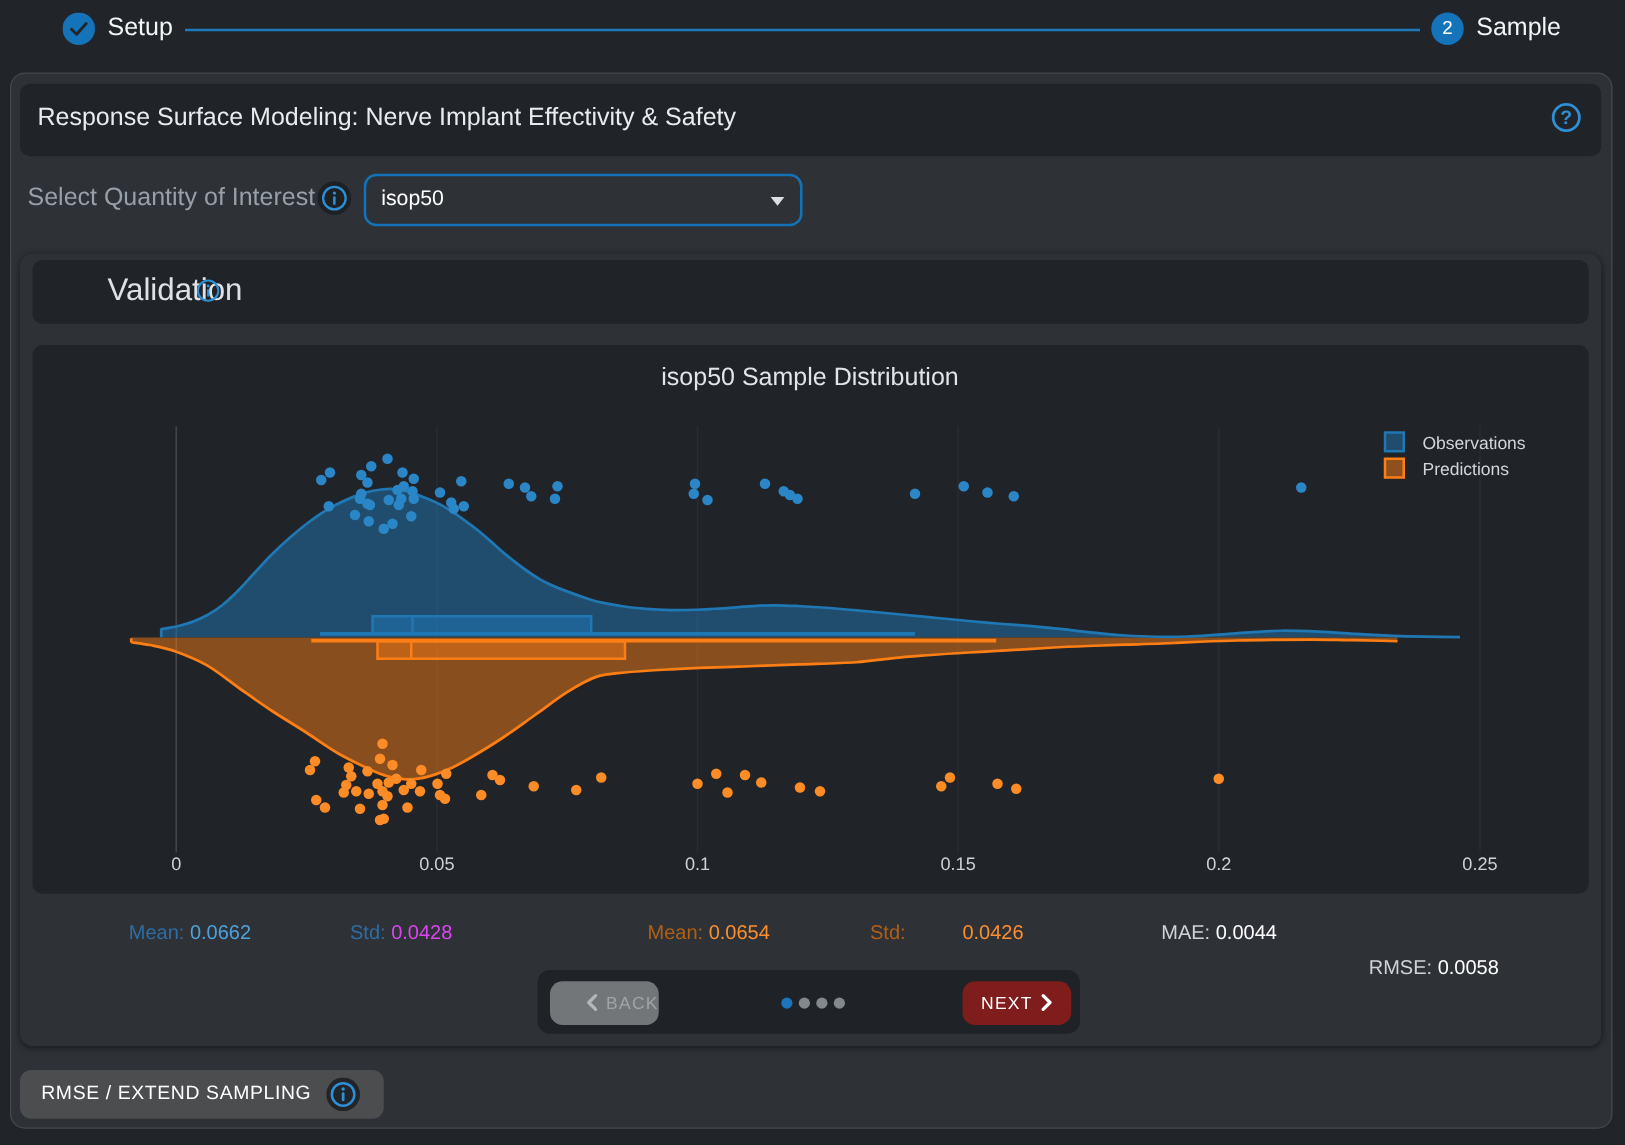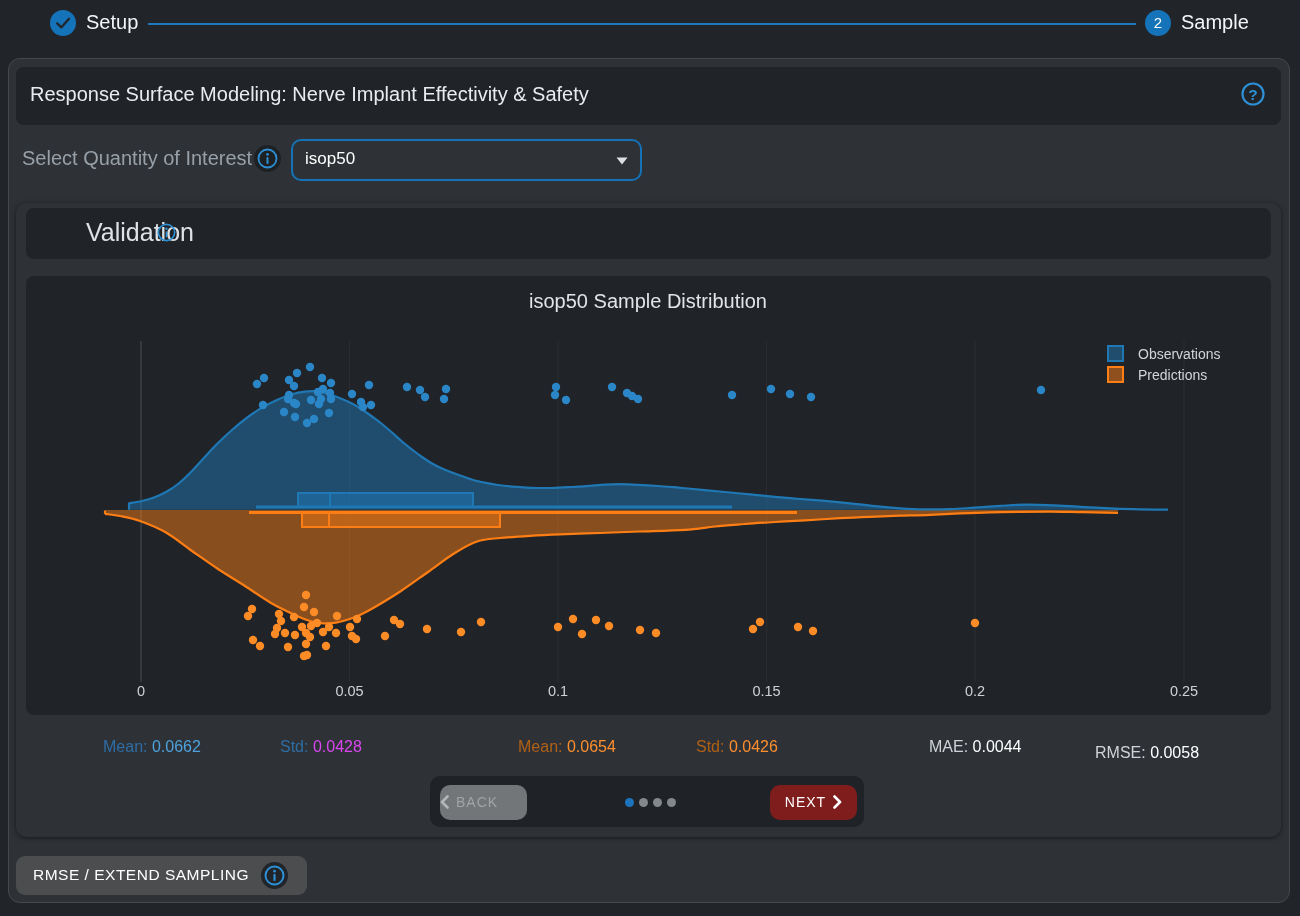--- a/index.html
+++ b/index.html
@@ -191,27 +191,27 @@
     <text x="532" y="420">0.1</text>
     <text x="740.5" y="420">0.15</text>
     <text x="949" y="420">0.2</text>
     <text x="1158" y="420">0.25</text>
   </g>
 </svg>
 
 <div class="abs" style="top:738px;left:103px;font-size:16px;color:#2e6da4;">Mean: <span style="color:#4da2dd;">0.0662</span></div>
 <div class="abs" style="top:738px;left:280px;font-size:16px;color:#2e6da4;">Std: <span style="color:#d946ef;">0.0428</span></div>
 <div class="abs" style="top:738px;left:518px;font-size:16px;color:#b06014;">Mean: <span style="color:#fd8e2e;">0.0654</span></div>
-<div class="abs" style="top:738px;left:696px;font-size:16px;color:#b06014;">Std: <span style="color:#fd8e2e;">0.0426</span></div>
+<div class="abs" style="top:738px;left:696px;font-size:16px;color:#b06014;">Std: <span style="color:#fd8e2e;margin-left:41px;">0.0426</span></div>
 <div class="abs" style="top:738px;left:929px;font-size:16px;color:#cfd3d7;">MAE: <span style="color:#fff;">0.0044</span></div>
-<div class="abs" style="top:744px;left:1095px;font-size:16px;color:#cfd3d7;text-align:right;">RMSE: <span style="color:#fff;">0.0058</span></div>
+<div class="abs" style="top:766px;left:1095px;font-size:16px;color:#cfd3d7;text-align:right;">RMSE: <span style="color:#fff;">0.0058</span></div>
 
 <div class="abs" style="left:430px;top:776px;width:434px;height:51px;background:#1f2226;border-radius:10px;"></div>
 <div class="abs" style="left:440px;top:785px;width:87px;height:35px;background:#737678;border-radius:10px;"></div>
-<div class="abs" style="left:440px;top:785px;width:87px;height:35px;font-size:14px;color:#a1a4a7;line-height:35px;text-align:left;letter-spacing:1px;"><svg width="9" height="14" viewBox="0 0 9 14" style="vertical-align:-2px;margin-right:7px;">
+<div class="abs" style="left:440px;top:785px;width:87px;height:35px;font-size:14px;color:#a1a4a7;line-height:35px;text-align:right;letter-spacing:1px;"><svg width="9" height="14" viewBox="0 0 9 14" style="vertical-align:-2px;margin-right:7px;">
       <path d="M7.5 1.5 L2 7 L7.5 12.5" fill="none" stroke="#b4b6b8" stroke-width="2.6" stroke-linecap="round" stroke-linejoin="round"></path>
     </svg>BACK</div>
 <div class="abs" style="left:625px;top:798px;width:9px;height:9px;border-radius:50%;background:#1b74bc;"></div>
 <div class="abs" style="left:639px;top:798px;width:9px;height:9px;border-radius:50%;background:#83888d;"></div>
 <div class="abs" style="left:653px;top:798px;width:9px;height:9px;border-radius:50%;background:#83888d;"></div>
 <div class="abs" style="left:667px;top:798px;width:9px;height:9px;border-radius:50%;background:#83888d;"></div>
 <div class="abs" style="left:770px;top:785px;width:87px;height:35px;background:#7f1d1d;border-radius:10px;font-size:14px;color:#fff;line-height:35px;text-align:center;letter-spacing:1px;">NEXT<svg width="9" height="14" viewBox="0 0 9 14" style="vertical-align:-2px;margin-left:7px;">
       <path d="M1.5 1.5 L7 7 L1.5 12.5" fill="none" stroke="#fff" stroke-width="2.6" stroke-linecap="round" stroke-linejoin="round"></path>
     </svg></div>
 

